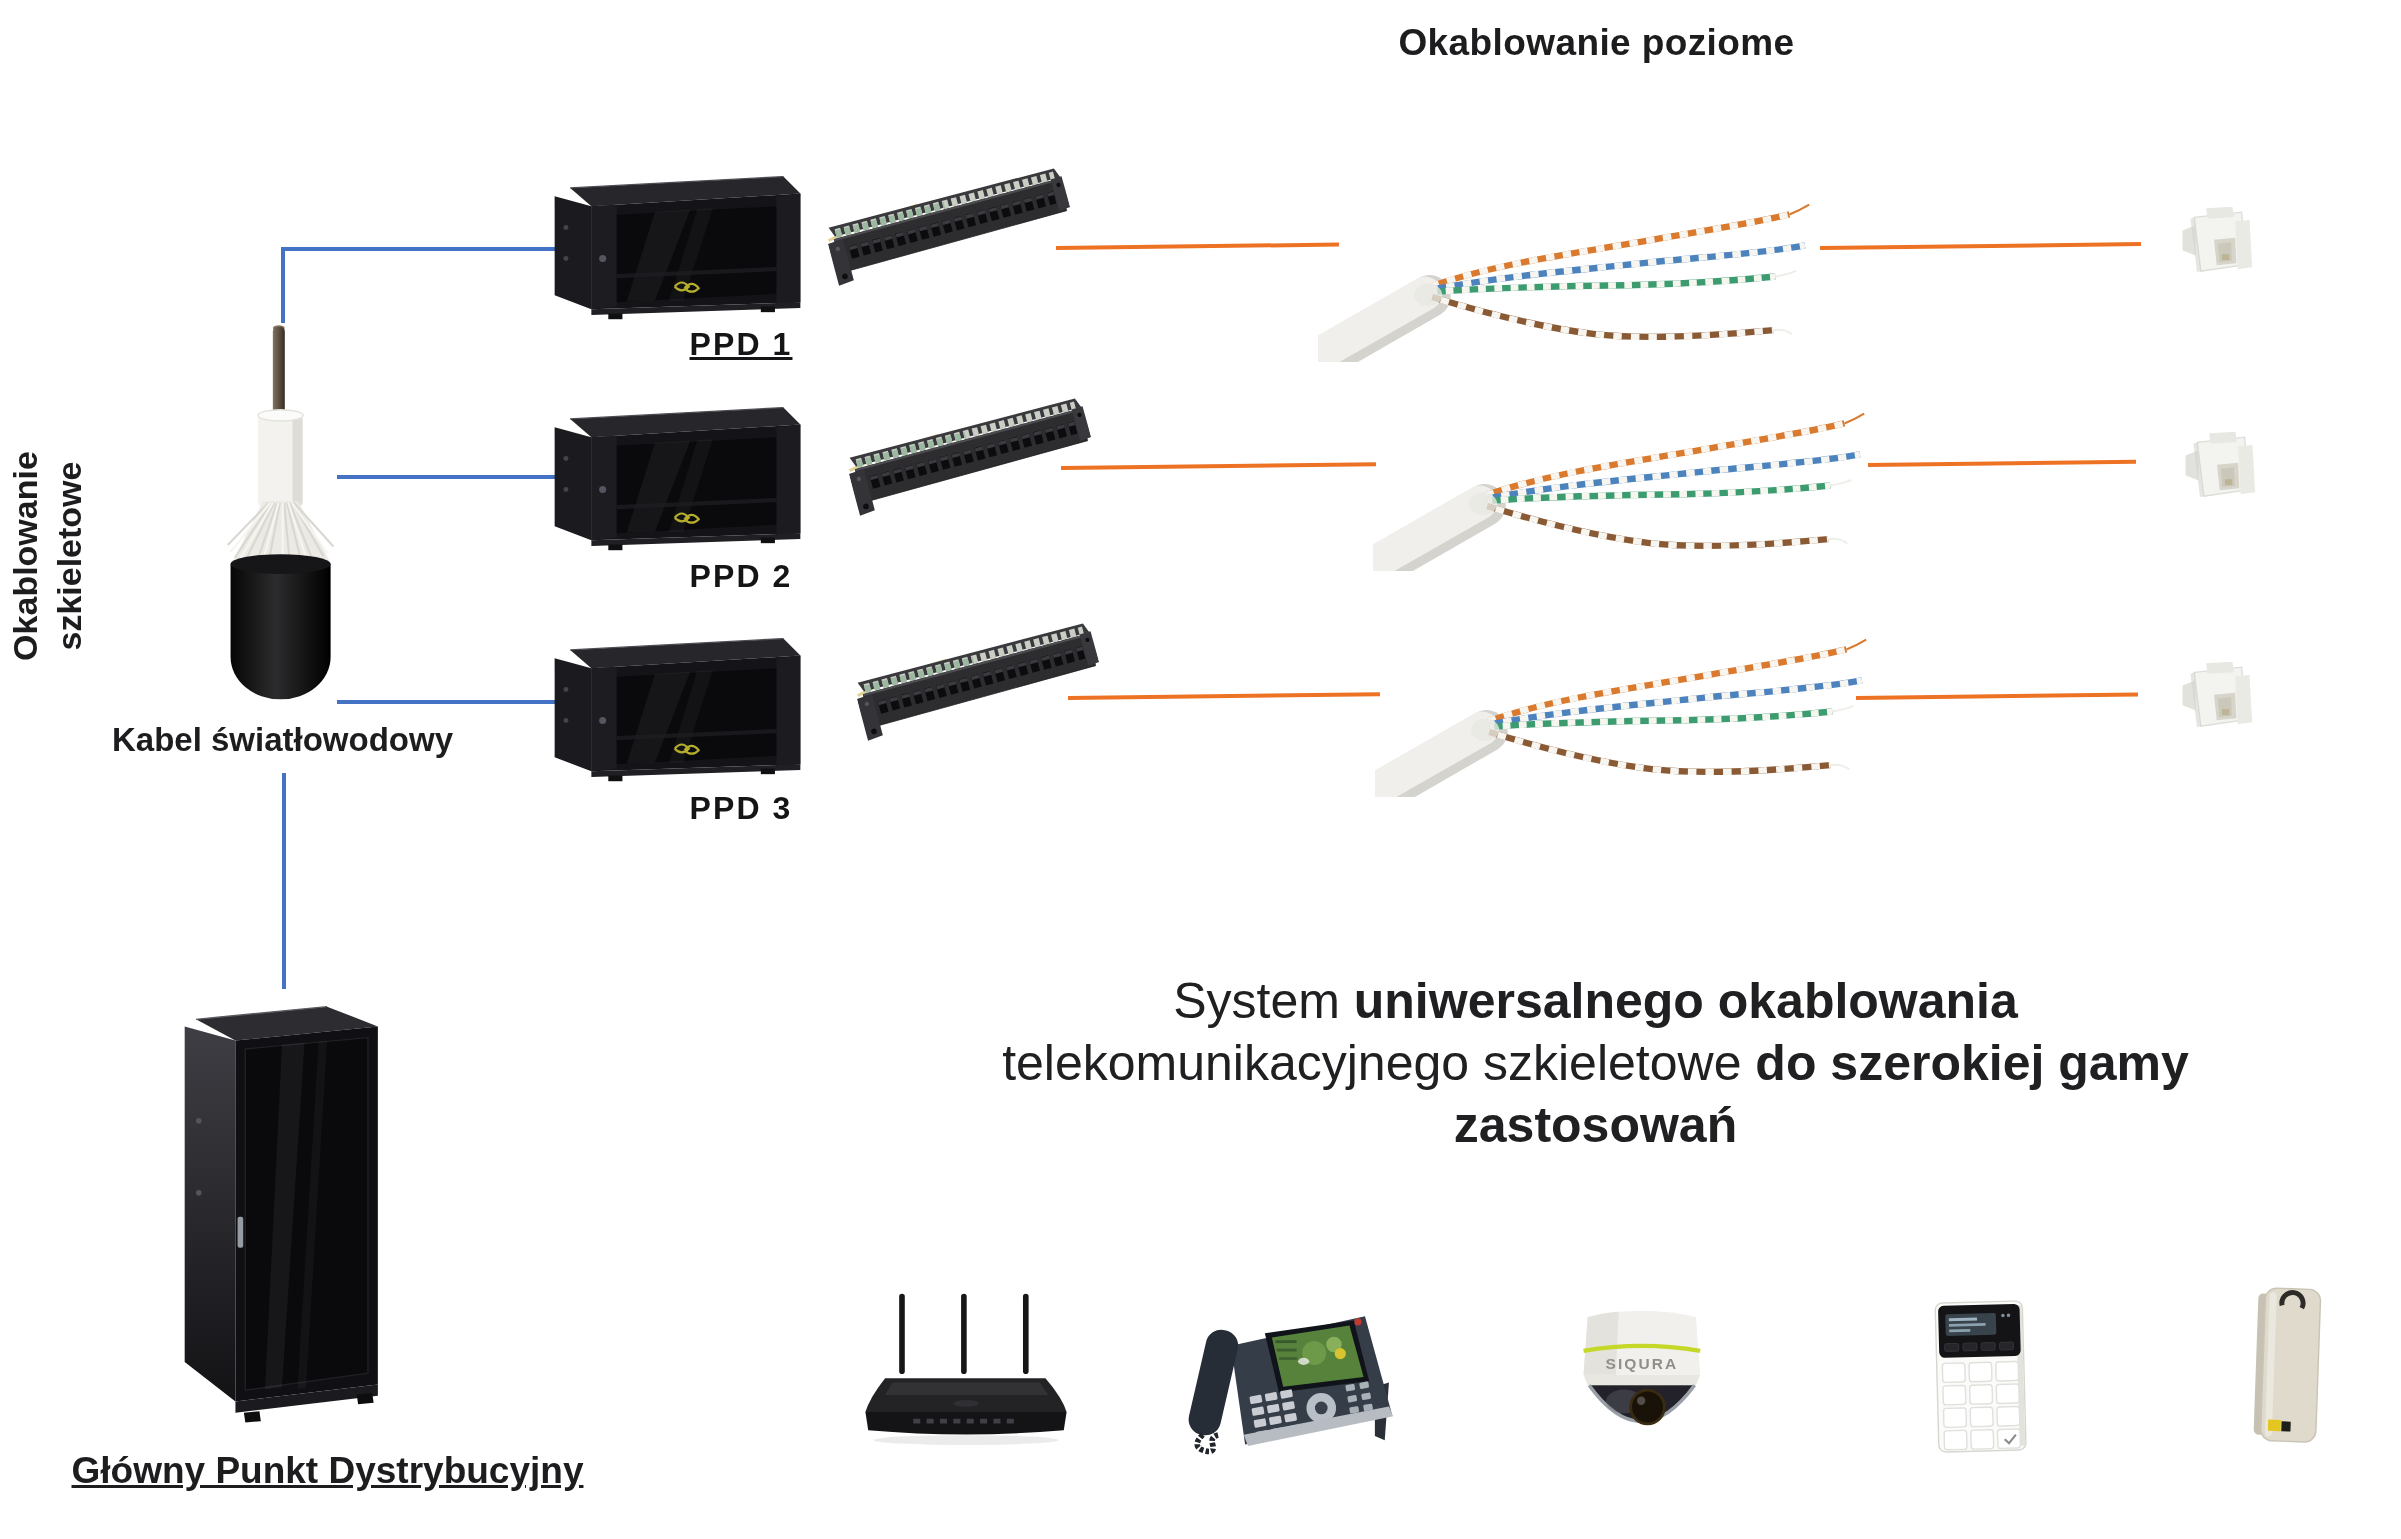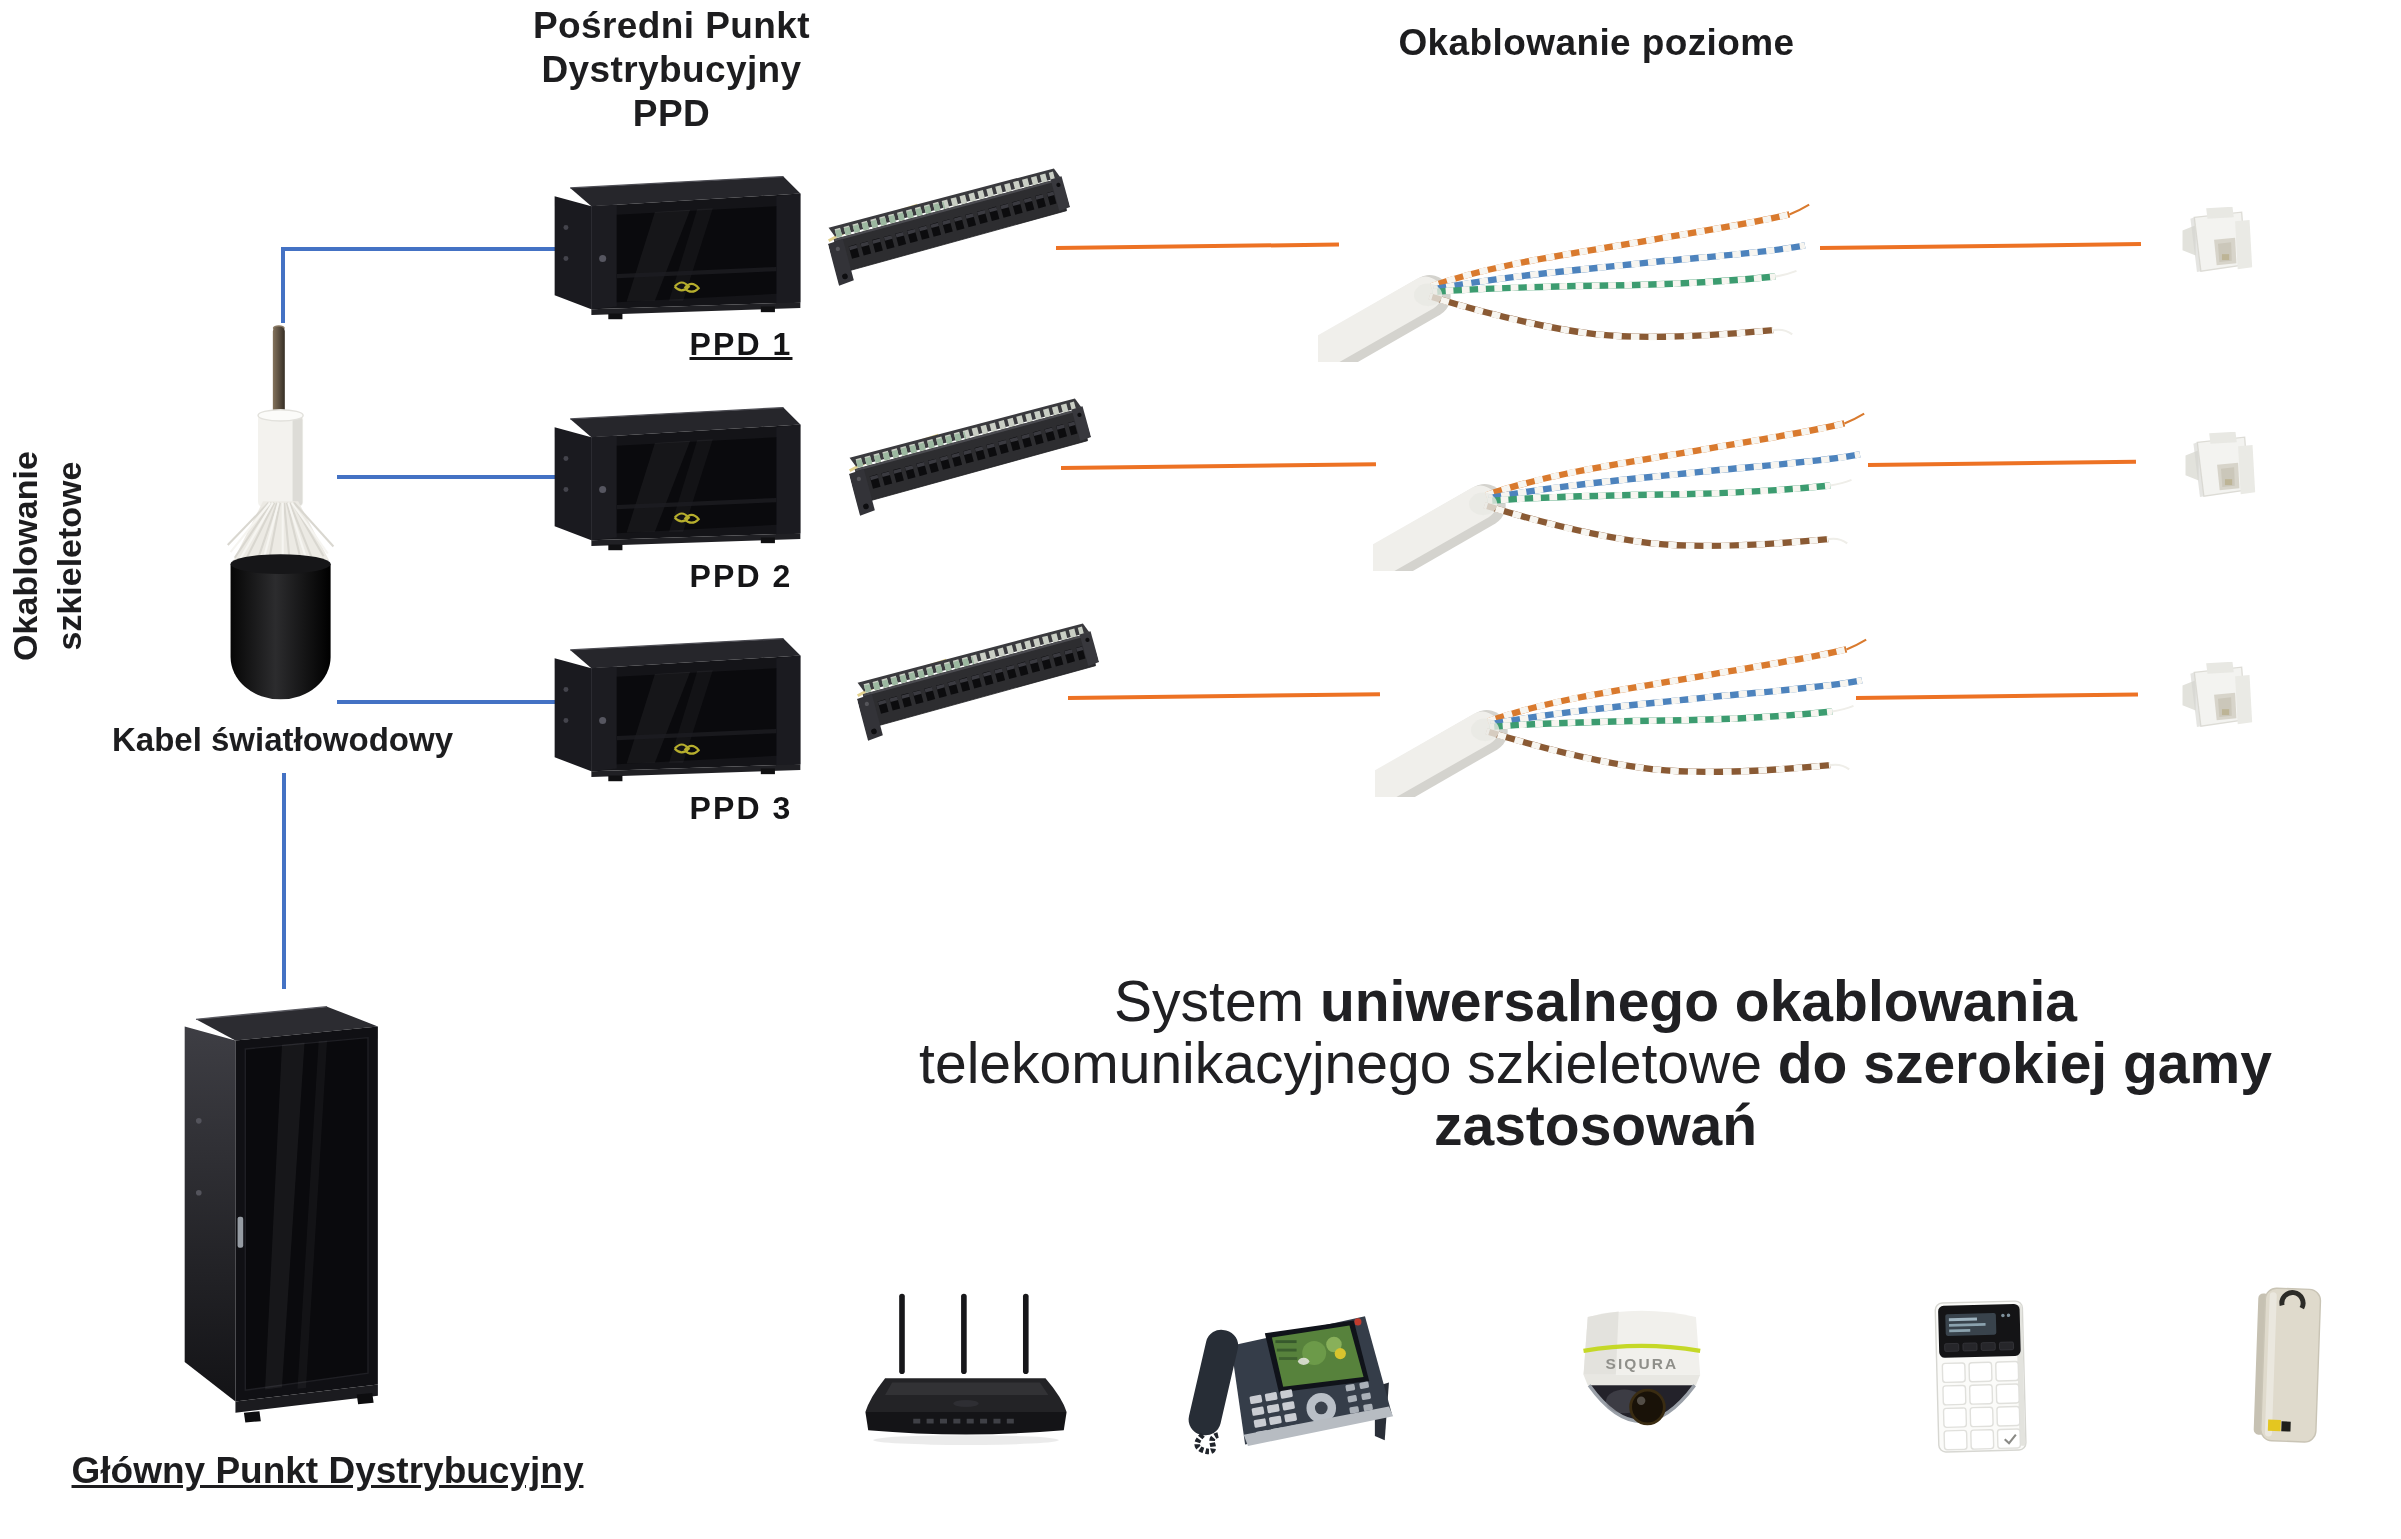--- a/index.html
+++ b/index.html
@@ -10,21 +10,21 @@
   .abs{position:absolute;}
   .heading{font-size:37px;line-height:44px;font-weight:600;text-align:center;letter-spacing:0.4px;color:#1d1d1f;}
   .v-label{
     position:absolute;left:-66px;top:512px;width:226px;text-align:center;
     font-size:34px;line-height:44px;font-weight:600;transform:rotate(-90deg);color:#1d1d1f;
   }
   .caption{font-weight:600;text-align:center;color:#1d1d1f;}
   .ppd-caption{font-size:32px;font-weight:700;letter-spacing:2.1px;text-align:center;color:#151517;}
   .line-blue{position:absolute;background:#4472C4;}
   .line-orange{position:absolute;background:#ED7224;height:4.2px;transform:rotate(-0.7deg);transform-origin:left center;}
-  .center-text{font-size:57px;line-height:62px;text-align:center;color:#202023;}
+  .center-text{font-size:50px;line-height:62px;text-align:center;color:#202023;}
   .center-text .b{font-weight:700;}
   .panel-svg{transform:rotate(-13deg);}
   svg{display:block;}
   text{font-family:"Liberation Sans", sans-serif;}
 </style>
 </head>
 <body>
 
 <div class="canvas">
 
@@ -104,25 +104,20 @@
         <polygon points="16,36 36,28 36,74 16,66" fill="#e2e2dc"></polygon>
         <polygon points="96,22 118,20 122,92 100,95" fill="#eaeae5"></polygon>
         <polygon points="64,50 96,47 98,86 68,89" fill="#d7d4ca"></polygon>
         <polygon points="70,56 90,54 91,82 72,84" fill="#cbc7ba"></polygon>
         <rect x="76" y="72" width="11" height="9" fill="#bdb496"></rect>
         <polygon points="34,16 44,98 38,99 28,18" fill="#d4d4cf" opacity="0.6"></polygon>
       </symbol>
     </defs>
   </svg>
 
-  <div class="abs heading" style="left:506px;top:4.2px;width:331px;">
-    <div>Pośredni Punkt</div>
-    <div>Dystrybucyjny</div>
-    <div>PPD</div>
-  </div>
   <div class="abs heading" style="left:1378px;top:8.5px;width:437px;margin-top:12px;">
     <div>Okablowanie poziome</div>
   </div>
 
   <div class="v-label">
     <div>Okablowanie</div>
     <div>szkieletowe</div>
   </div>
 
   <div class="line-blue" style="left:281px;top:247px;width:276px;height:3.5px;"></div>

